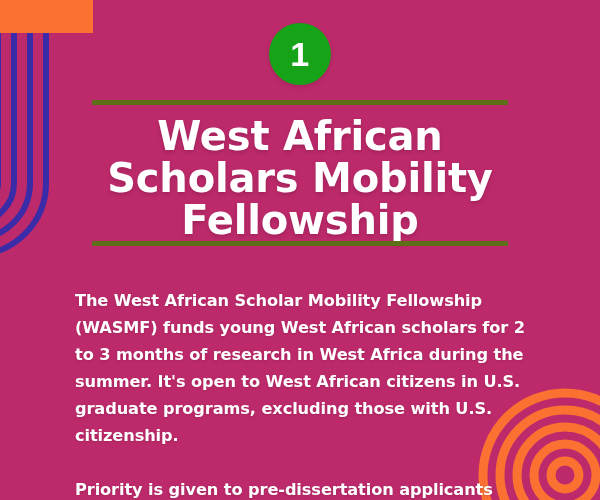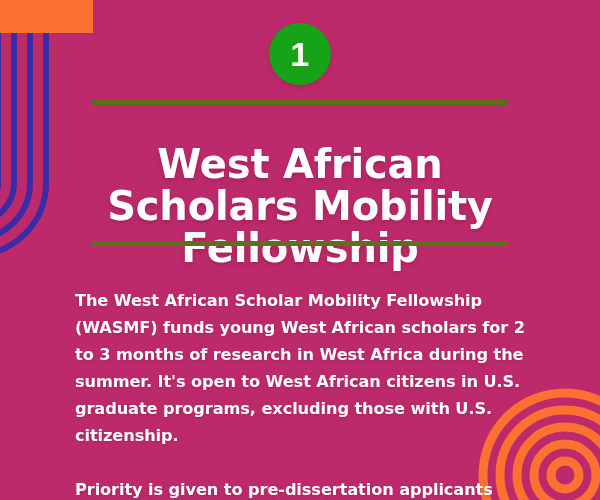--- a/index.html
+++ b/index.html
@@ -81,21 +81,21 @@
     height: 5px;
     background: #5d7018;
     border-radius: 1px;
   }
   .rule-top    { top: 100px; }
   .rule-bottom { top: 241px; }
 
   .title {
     position: absolute;
     left: 60px;
-    top: 116px;
+    top: 88px;
     width: 480px;
     text-align: center;
     color: #ffffff;
     font-family: "DejaVu Sans", sans-serif;
     font-weight: bold;
     font-size: 40px;
     line-height: 42px;
     letter-spacing: -0.2px;
     text-shadow: 0 2px 4px rgba(70,0,35,.25);
   }

